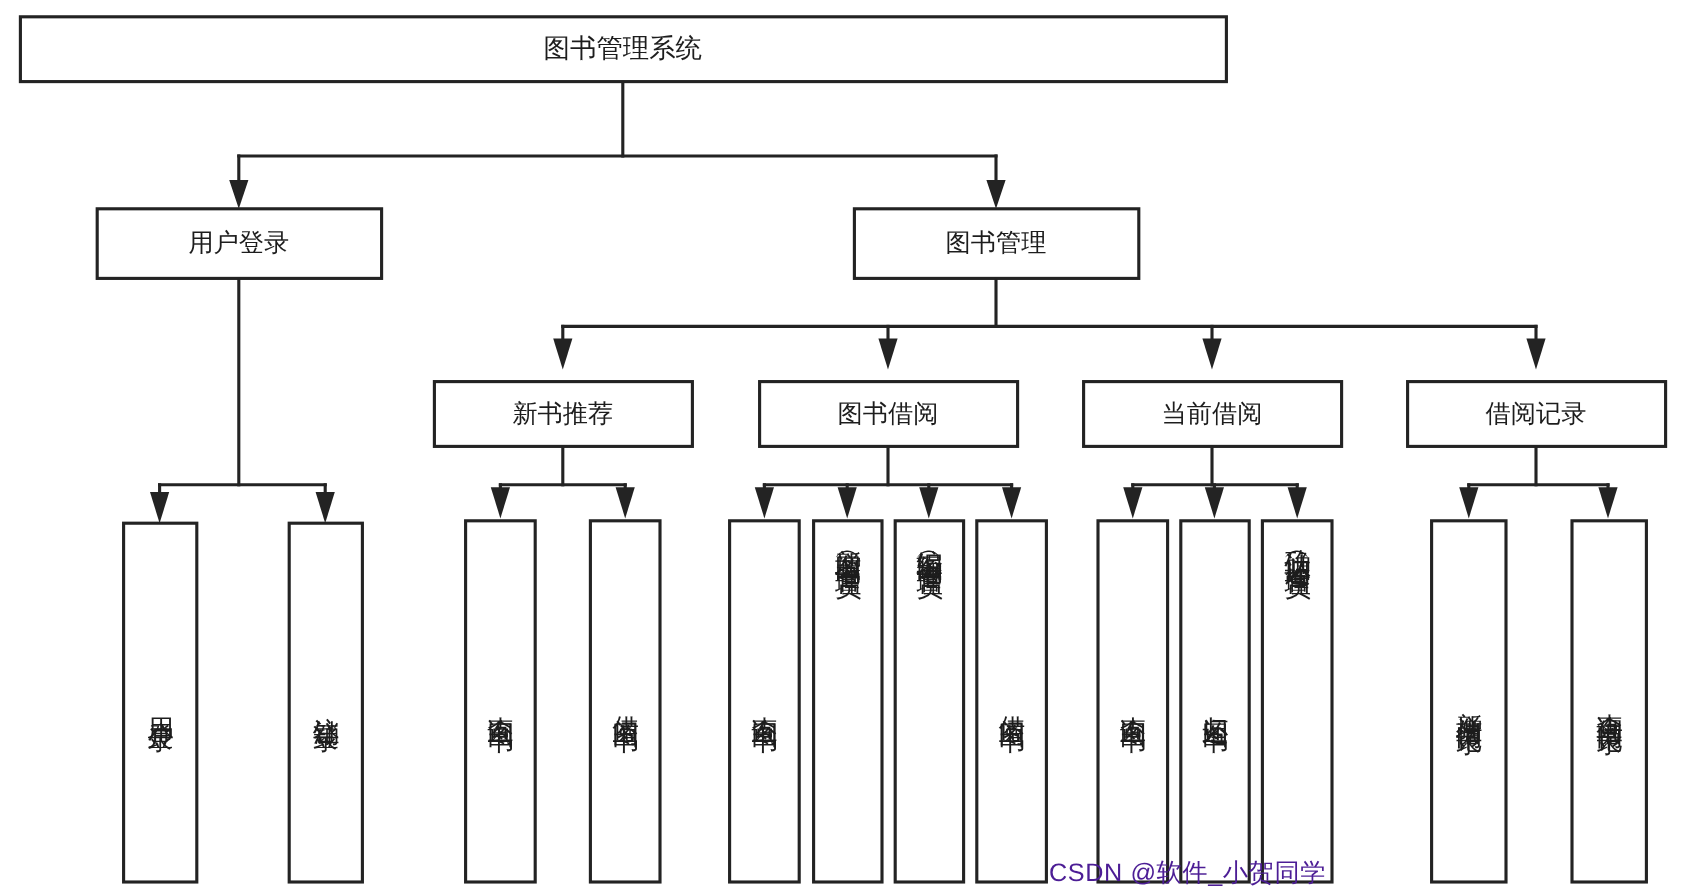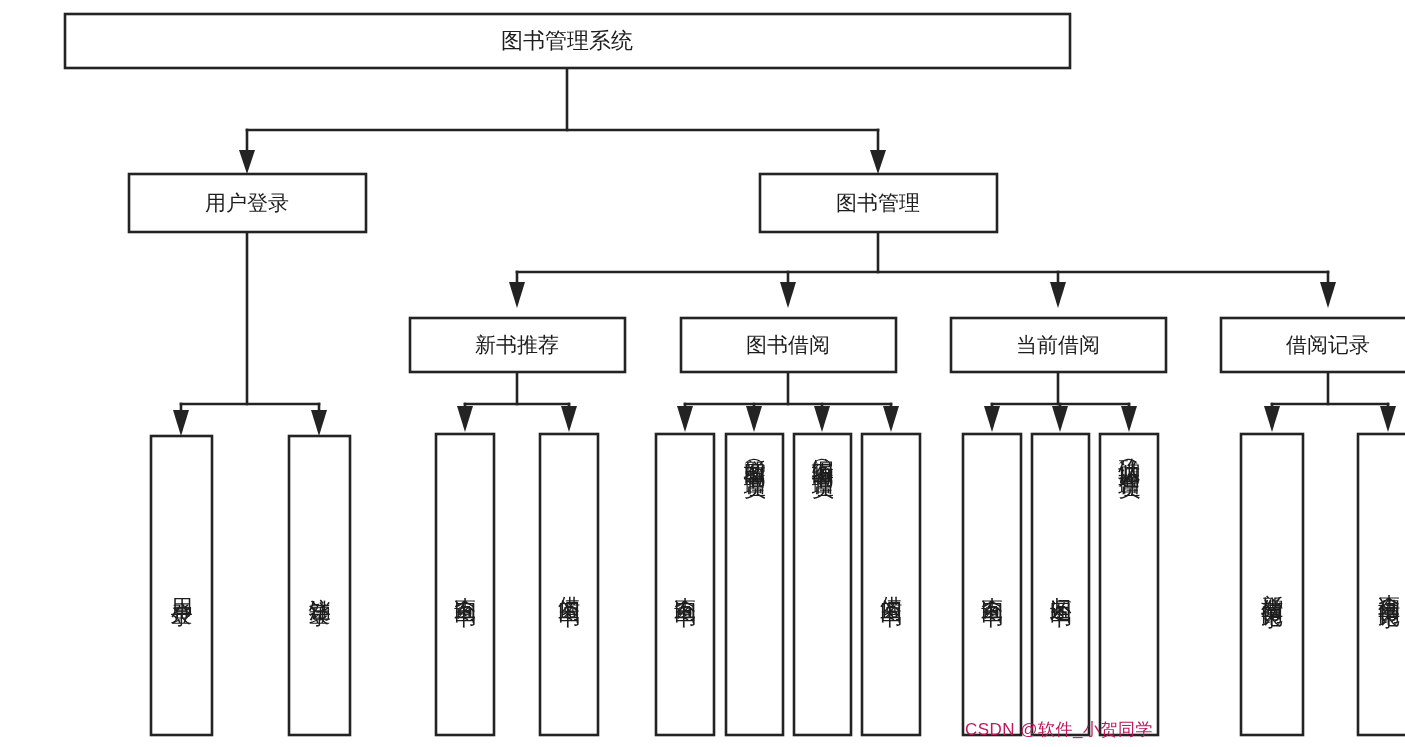--- a/index.html
+++ b/index.html
@@ -11,21 +11,20 @@
     width: 1405px;
     height: 747px;
     overflow: hidden;
     font-family: "Liberation Sans", "DejaVu Sans", sans-serif;
   }
   #diagram-root {
     position: relative;
     width: 1113px;
     height: 747px;
     background: #ffffff;
-    margin-left: 48px;
   }
   svg.canvas {
     position: absolute;
     left: 0;
     top: 0;
     width: 1405px;
     height: 747px;
   }
   .node-box {
     fill: #ffffff;
@@ -71,22 +70,22 @@
     line-height: 1.12;
     letter-spacing: 3px;
     color: #1d1d1d;
     white-space: nowrap;
   }
   .watermark {
     position: absolute;
     right: 8px;
     bottom: 6px;
     font-family: "Liberation Sans", "DejaVu Sans", sans-serif;
-    font-size: 17px;
-    color: #be185d;
+    font-size: 21px;
+    color: #4c1d95;
     letter-spacing: 0.5px;
     white-space: nowrap;
   }
 </style>
 </head>
 <body>
 
 <div id="diagram-root">
 
   <svg class="canvas" viewBox="0 0 1405 747" xmlns="http://www.w3.org/2000/svg">

